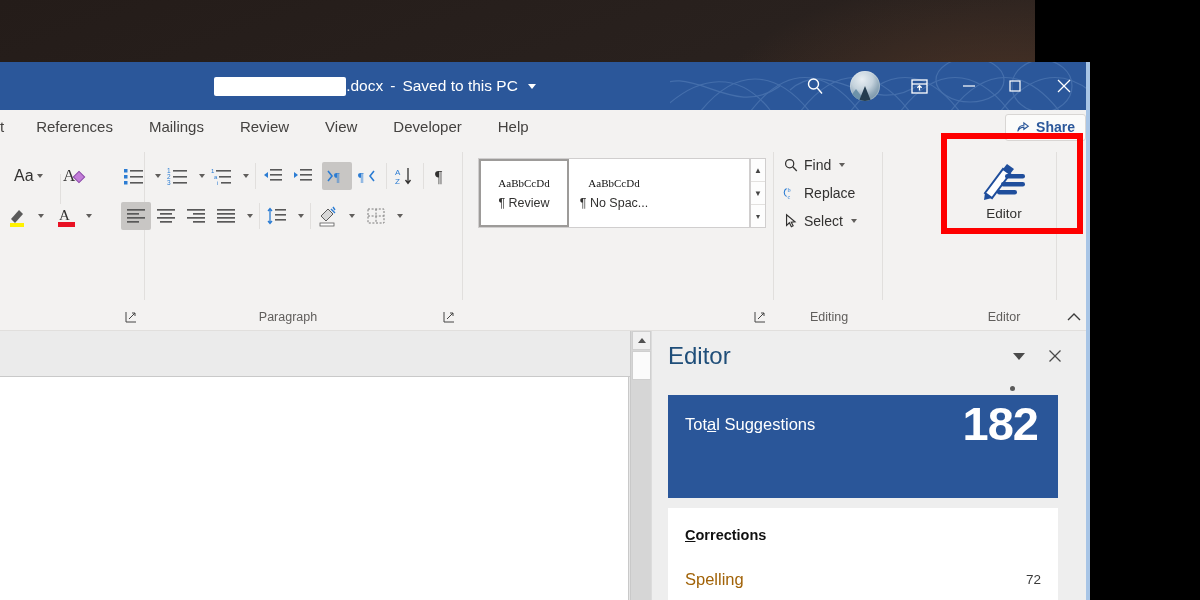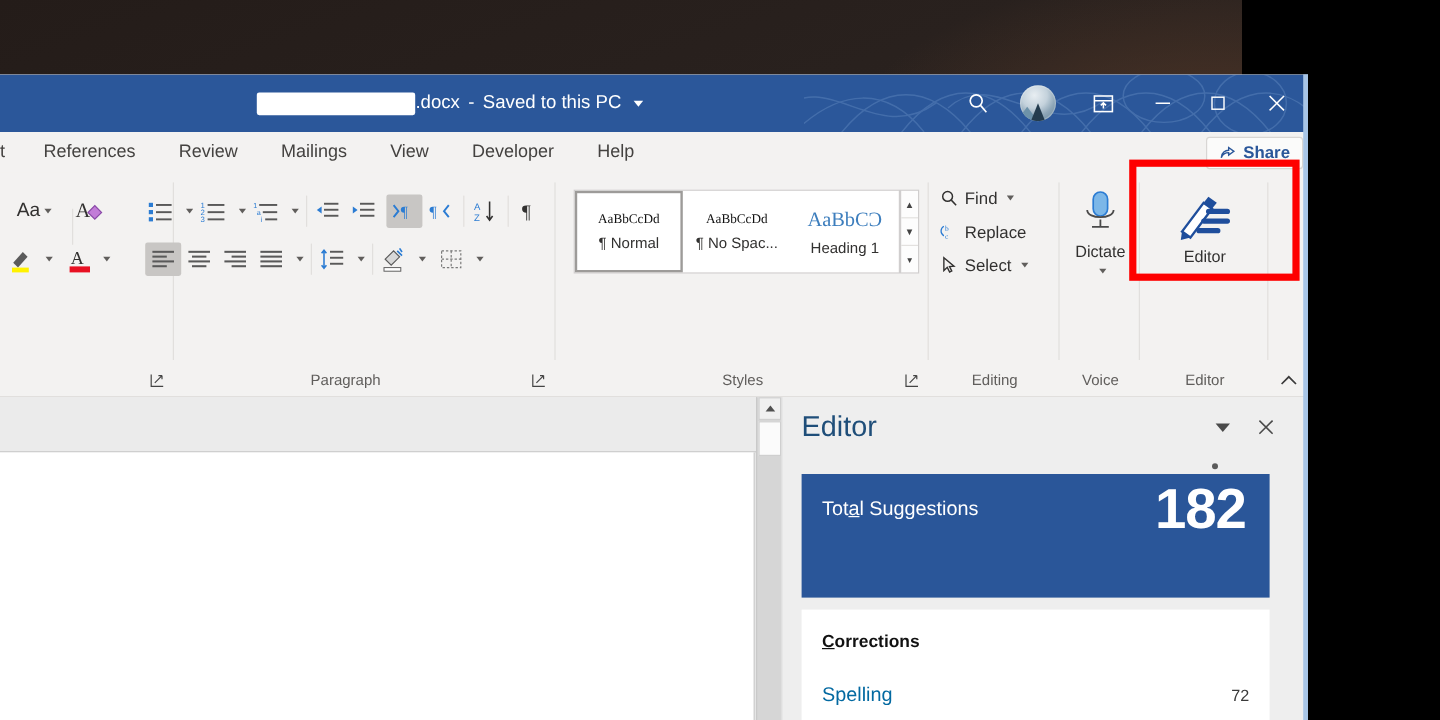--- a/index.html
+++ b/index.html
@@ -279,21 +279,21 @@
     background:#ffffff;
   }
   .corr-title{
     position:absolute;left:17px;top:19px;font-size:14.5px;color:#111;font-weight:bold;
   }
   .corr-title u{text-decoration:underline;}
   .corr-row{
     position:absolute;left:17px;width:356px;height:26px;
     display:flex;align-items:center;justify-content:space-between;
   }
-  .corr-name{font-size:16.5px;color:#0369a1;}
+  .corr-name{font-size:16.5px;color:#a16207;}
   .corr-count{font-size:13.5px;color:#3a3a3a;}
 </style>
 </head>
 <body>
 
 <div id="root">
 
   <div class="desktop"></div>
 
   <div class="word-window">
@@ -359,22 +359,22 @@
               <line x1="15" y1="3" x2="3" y2="15"></line>
             </svg>
         </div>
       </div>
     </div>
 
     <div class="tabbar">
       <div class="tabs">
         <div class="tab clipped">t</div>
         <div class="tab">References</div>
+        <div class="tab">Mailings</div>
         <div class="tab">Review</div>
-        <div class="tab">Mailings</div>
         <div class="tab">View</div>
         <div class="tab">Developer</div>
         <div class="tab">Help</div>
       </div>
       <div class="tb2-right">
         <div class="sharebtn">
           <svg width="14" height="14" viewBox="0 0 16 16" fill="none" stroke="#2b579a" stroke-width="1.3">
             <path d="M2 13 C2 8 6 6 9 6 L9 3.4 L14 7 L9 10.6 L9 8.2 C6 8.2 3.4 9.6 2 13 Z"></path>
           </svg>
           <span>Share</span>
@@ -589,37 +589,32 @@
               <path d="M4 8 L10 2 M10 2 L7 2 M10 2 L10 5"></path>
             </svg>
         </div>
         <div class="grp-div" style="right:0;"></div>
       </div>
 
       <div class="grp g-styles">
         <div class="gallery">
           <div class="style-cell active">
             <div class="style-prev">AaBbCcDd</div>
-            <div class="style-name">¶ Normal</div>
+            <div class="style-name">¶ Review</div>
           </div>
           <div class="style-cell">
             <div class="style-prev">AaBbCcDd</div>
             <div class="style-name">¶ No Spac...</div>
-          </div>
-          <div class="style-cell">
-            <div class="style-prev h1">AaBbCƆ</div>
-            <div class="style-name">Heading 1</div>
           </div>
         </div>
         <div class="gal-scroll">
           <div>▲</div>
           <div>▼</div>
           <div>▾</div>
         </div>
-        <div class="grp-label">Styles</div>
         <div class="launcher" style="right:8px;">
           <svg width="12" height="12" viewBox="0 0 12 12" fill="none" stroke="#444" stroke-width="1">
               <path d="M1 1 L1 11 L11 11"></path>
               <path d="M4 8 L10 2 M10 2 L7 2 M10 2 L10 5"></path>
             </svg>
         </div>
         <div class="grp-div" style="right:0;"></div>
       </div>
 
       <div class="grp g-edit">
@@ -645,34 +640,20 @@
               <path d="M4 2 L4 14 L7.2 11 L9.4 15.5 L11.4 14.4 L9.3 10.3 L13.5 10 Z"></path>
             </svg>
             <span>Select</span>
             <span class="caret"></span>
           </div>
         </div>
         <div class="grp-label">Editing</div>
         <div class="grp-div" style="right:0;"></div>
       </div>
 
-      <div class="grp g-voice">
-        <div class="big-btn">
-          <svg width="34" height="40" viewBox="0 0 34 40">
-            <rect x="11" y="2" width="12" height="20" rx="6" fill="#7cb7e8" stroke="#2b7cd3" stroke-width="1.4"></rect>
-            <path d="M6 17 C6 25, 28 25, 28 17" fill="none" stroke="#4a4a4a" stroke-width="1.5"></path>
-            <line x1="17" y1="25" x2="17" y2="31" stroke="#4a4a4a" stroke-width="1.5"></line>
-            <line x1="10" y1="31" x2="24" y2="31" stroke="#4a4a4a" stroke-width="1.5"></line>
-          </svg>
-          <div class="big-lbl">Dictate</div>
-          <span class="caret" style="margin-top:7px;"></span>
-        </div>
-        <div class="grp-label">Voice</div>
-        <div class="grp-div" style="right:0;"></div>
-      </div>
 
       <div class="grp g-editor">
         <div class="big-btn" style="top:18px;">
           <svg width="46" height="42" viewBox="0 0 46 42">
             <path d="M4 31 L22 7 L29 12 L11 36 Z" fill="#ffffff" stroke="#1f4e9c" stroke-width="2"></path>
             <path d="M4 31 L11 36 L3 38 Z" fill="#1f4e9c"></path>
             <path d="M22 7 L26 2 L33 7 L29 12 Z" fill="#1f4e9c"></path>
             <rect x="24" y="12" width="20" height="4.4" rx="2.2" fill="#1f4e9c"></rect>
             <rect x="20" y="20" width="24" height="4.4" rx="2.2" fill="#1f4e9c"></rect>
             <rect x="16" y="28" width="20" height="4.4" rx="2.2" fill="#1f4e9c"></rect>

